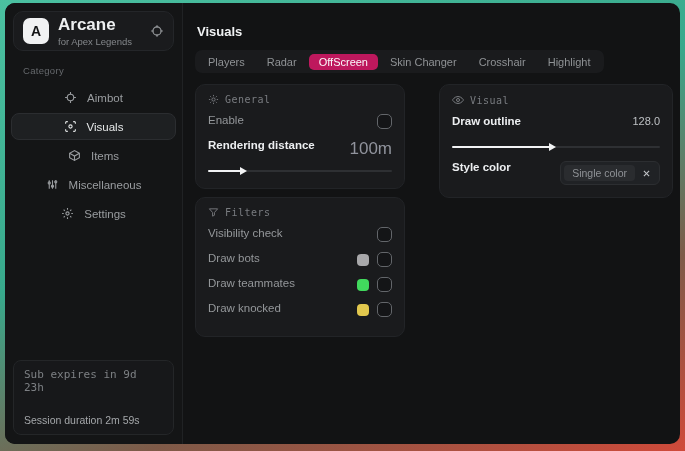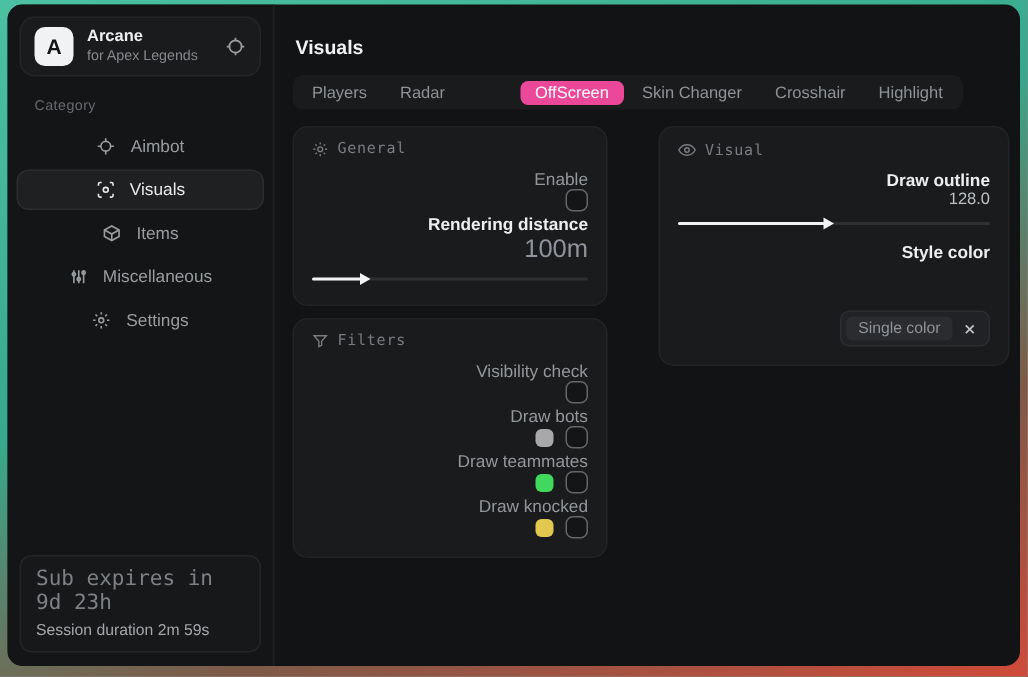--- a/index.html
+++ b/index.html
@@ -22,67 +22,67 @@
     margin:8px 8px 4px 8px; height:40px; border-radius:10px;
     background:#1a1b1d; border:1px solid #242629;
     display:flex; align-items:center; padding:0 9px; gap:9px;
   }
   .logo {
     width:26px; height:26px; border-radius:7px; background:#f1f2f3;
     color:#141516; font-weight:bold; font-size:14px;
     display:flex; align-items:center; justify-content:center; flex:none;
   }
   .brand-text { flex:1; line-height:1.25; }
-  .brand-name { font-size:11px; font-weight:bold; color:#edeff0; }
+  .brand-name { font-size:17px; font-weight:bold; color:#edeff0; }
   .brand-sub { font-size:9.5px; color:#85888c; }
   .brand-target { color:#9a9da0; display:flex; }
   .category-label { margin:14px 0 8px 18px; font-size:9.5px; color:#66696d; letter-spacing:.3px; }
   .nav { display:flex; flex-direction:column; gap:2px; }
   .nav-item {
     height:27px; margin:0 6px; padding:0 10px; border-radius:8px;
     display:flex; align-items:center; gap:10px;
     color:#9a9da0; font-size:11.5px; cursor:pointer;
     border:1px solid transparent;
     justify-content:center;
   }
   .nav-item.active { background:#1e2022; border-color:#2b2d30; color:#e7e9ea; }
   .nav-item .icon { display:flex; color:inherit; }
   .sidebar-footer {
     position:absolute; left:8px; right:8px; bottom:9px;
     background:#17181a; border:1px solid #242628; border-radius:8px;
     padding:7px 10px 8px 10px;
   }
-  .sub-expires { font-family:"DejaVu Sans Mono", monospace; font-size:14px; color:#7d8084; margin-bottom:4px; }
+  .sub-expires { font-family:"DejaVu Sans Mono", monospace; font-size:11px; color:#7d8084; margin-bottom:20px; }
   .session-duration { font-size:10.5px; color:#a4a7aa; }
   
   .main { position:absolute; left:178px; top:0; right:0; bottom:0; }
   .page-title { position:absolute; left:14px; top:21px; font-size:13px; font-weight:bold; color:#f0f2f3; }
   .tabstrip {
     position:absolute; left:12px; top:47px; height:23px;
     display:inline-flex; align-items:center; gap:2px;
     background:#1a1b1d; border-radius:7px; padding:2px 3px;
   }
   .tab {
     padding:2px 10px; font-size:11px; color:#8f9295; border-radius:5px;
     cursor:pointer; white-space:nowrap;
   }
-  .tab.active { background:#ec4899; color:#fafbfb;margin-left:38px; }
+  .tab.active { background:#be185d; color:#fafbfb; }
   .col-left  { position:absolute; left:12px;  top:81px; width:210px; }
   .col-right { position:absolute; left:256px; top:81px; width:234px; }
   .panel {
     background:#1a1b1d; border:1px solid #222427; border-radius:10px;
     padding:9px 12px 12px 12px; margin-bottom:8px;
   }
   .panel-title {
     display:flex; align-items:center; gap:6px;
     font-family:"DejaVu Sans Mono", monospace; font-size:10px;
     color:#797c80; letter-spacing:.5px; margin-bottom:9px;
   }
   .panel-title .icon { display:flex; color:#797c80; }
-  .row { display:flex; align-items:flex-end; justify-content:space-between; min-height:22px;flex-direction:column; }
+  .row { display:flex; align-items:flex-start; justify-content:space-between; min-height:22px; }
   .row + .row { margin-top:3px; }
   .lbl { font-size:11.5px; color:#94979a; }
   .lbl-strong { font-size:11.5px; font-weight:bold; color:#eceef0; }
   .val { font-size:17px; color:#90939c; }
   .val-light { font-size:11px; color:#bdc0c3; }
   .checkbox {
     width:15px; height:15px; border:1px solid #63666a; border-radius:5px;
     background:#141517; cursor:pointer; flex:none;
   }
   .right-group { display:flex; align-items:center; gap:8px; }

